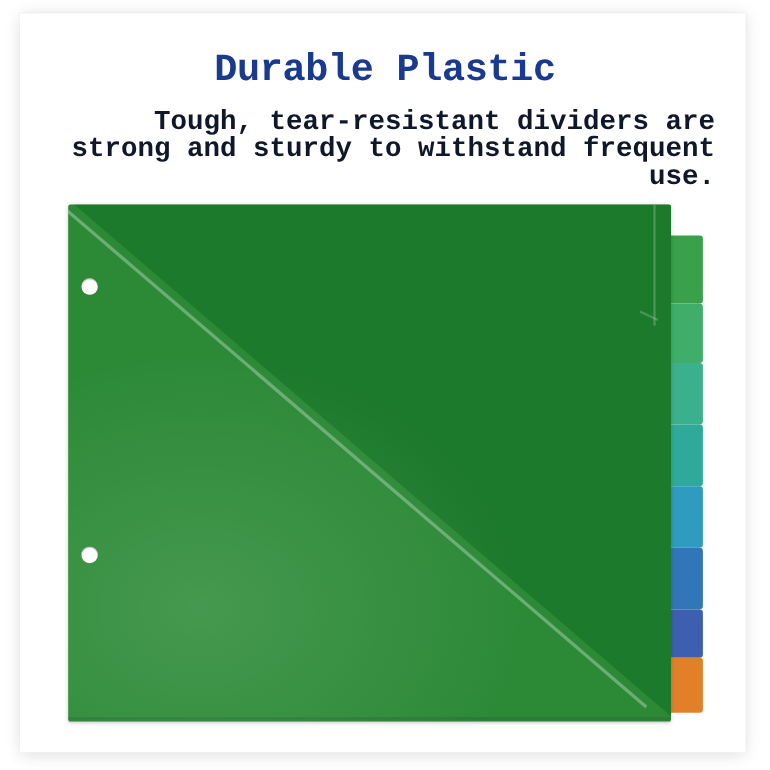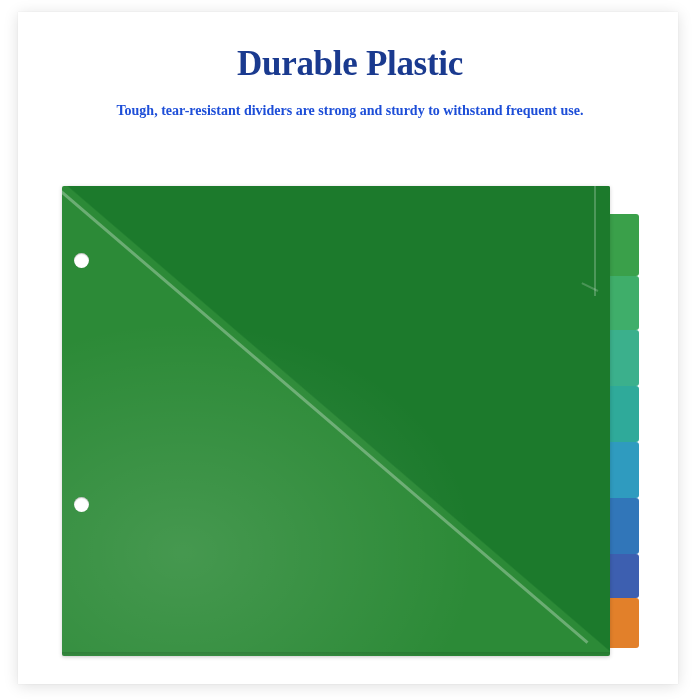--- a/index.html
+++ b/index.html
@@ -6,21 +6,21 @@
     margin: 0;
     padding: 0;
     background: #ffffff;
   }
   #scene {
     position: relative;
     width: 700px;
     height: 700px;
     background: #ffffff;
     overflow: hidden;
-    font-family: Liberation Serif, serif;
+    font-family: Liberation Mono, monospace;
   }
 
   
   .card {
     position: absolute;
     left: 18px;
     top: 12px;
     width: 660px;
     height: 672px;
     background: #ffffff;
@@ -38,23 +38,23 @@
     font-size: 35px;
     font-weight: bold;
     letter-spacing: -0.3px;
   }
   .subhead {
     position: absolute;
     left: 50%;
     transform: translateX(-50%);
     top: 98px;
     width: 600px;
-    text-align: center;
-    color: #1d4ed8;
-    font-size: 14px;
+    text-align: right;
+    color: #0f172a;
+    font-size: 25px;
     font-weight: bold;
     line-height: 25px;
   }
 
   
   .tabs {
     position: absolute;
     left: 595px;
     top: 214px;
     width: 44px;

